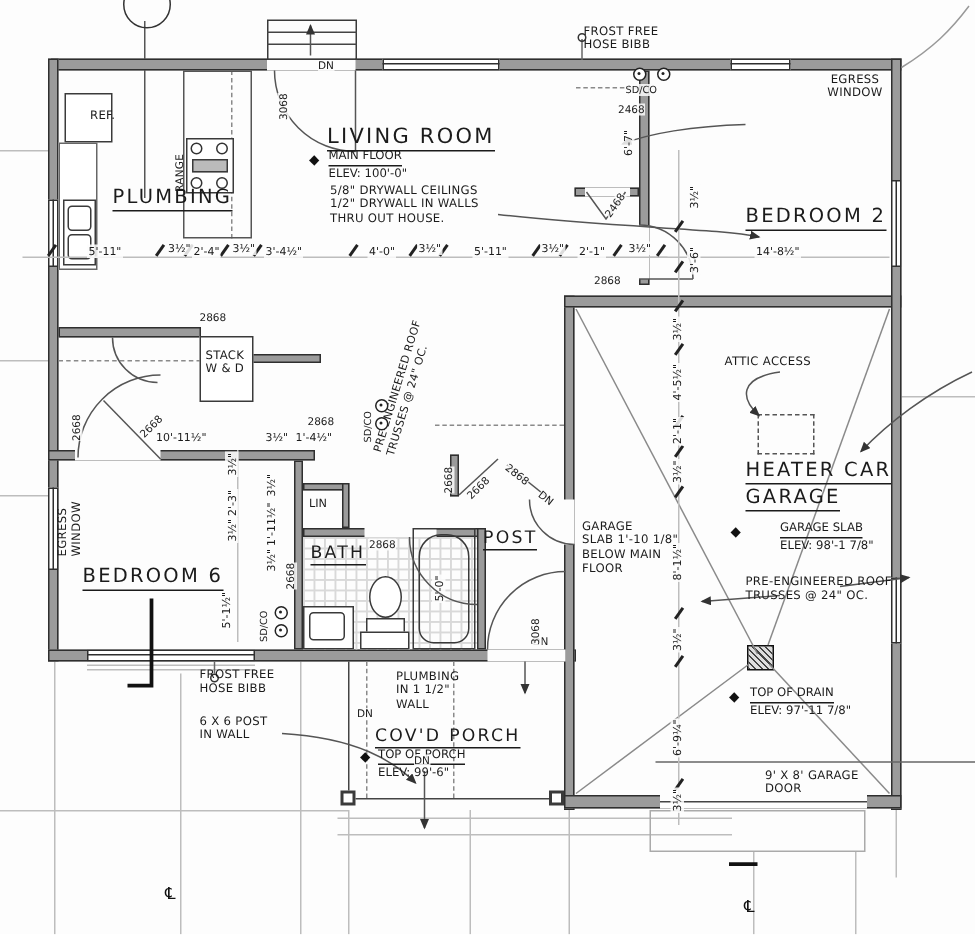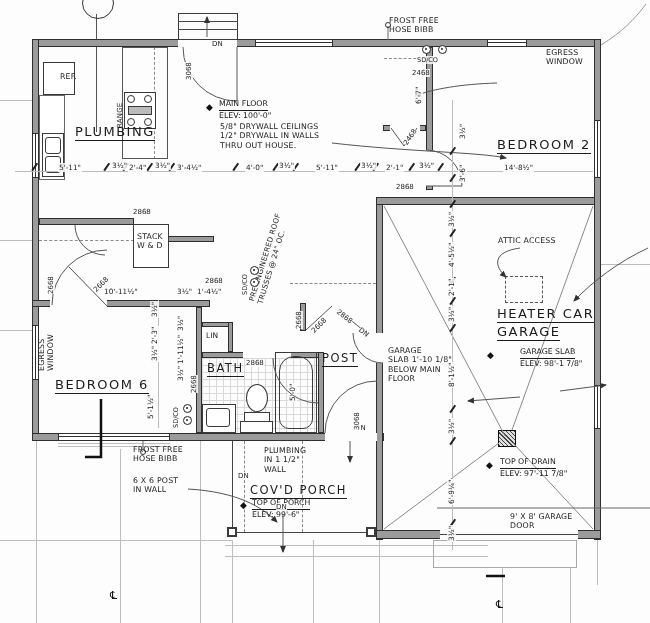--- a/index.html
+++ b/index.html
@@ -227,20 +227,21 @@
   <div class="tick" style="left:448px;top:203px"></div>
   <div class="tick" style="left:448px;top:232px"></div>
   <div class="tick" style="left:448px;top:280px"></div>
   <div class="tick" style="left:448px;top:300px"></div>
   <div class="tick" style="left:448px;top:327px"></div>
   <div class="tick" style="left:448px;top:408px"></div>
   <div class="tick" style="left:448px;top:440px"></div>
   <div class="tick" style="left:448px;top:522px"></div>
 
   <div class="room" style="left:75px;top:124px">PLUMBING</div>
+  <div class="room" style="left:218px;top:83px;font-size:14px">LIVING ROOM</div>
   <div class="room" style="left:55px;top:377px">BEDROOM 6</div>
   <div class="room" style="left:497px;top:137px">BEDROOM 2</div>
   <div class="room sm" style="left:207px;top:361px">BATH</div>
   <div class="room sm" style="left:322px;top:351px">POST</div>
   <div class="room" style="left:497px;top:306px">HEATER CAR</div>
   <div class="room" style="left:497px;top:324px">GARAGE</div>
   <div class="room sm" style="left:250px;top:483px">COV'D PORCH</div>
 
   <div class="dia" style="left:206px;top:102px">◆</div>
   <div class="elab" style="left:219px;top:99px">
@@ -261,25 +262,27 @@
   <div class="elab" style="left:252px;top:498px">
     <span class="u">TOP OF PORCH</span><br>
     <span>ELEV: 99'-6"</span>
   </div>
 
   <div class="note" style="left:220px;top:122px">5/8" DRYWALL CEILINGS
 1/2" DRYWALL IN WALLS
 THRU OUT HOUSE.</div>
   <div class="note" style="left:389px;top:16px">FROST FREE
 HOSE BIBB</div>
-  <div class="note" style="left:546px;top:48px;text-align:left;width:48px">EGRESS
+  <div class="note" style="left:546px;top:48px;text-align:center;width:48px">EGRESS
 WINDOW</div>
   <div class="note vt" style="left:37px;top:371px">EGRESS
 WINDOW</div>
-  <div class="note" style="left:498px;top:236px">ATTIC ACCESS</div>
+  <div class="note" style="left:483px;top:236px">ATTIC ACCESS</div>
+  <div class="note" style="left:497px;top:383px">PRE-ENGINEERED ROOF
+TRUSSES @ 24" OC.</div>
   <div class="note" style="left:248px;top:300px;transform:rotate(-73deg);transform-origin:left top;font-size:7.3px">PRE-ENGINEERED ROOF
 TRUSSES @ 24" OC.</div>
   <div class="note" style="left:388px;top:346px">GARAGE
 SLAB 1'-10 1/8"
 BELOW MAIN
 FLOOR</div>
   <div class="note" style="left:510px;top:512px">9' X 8' GARAGE
 DOOR</div>
   <div class="note" style="left:264px;top:446px">PLUMBING
 IN 1 1/2"

